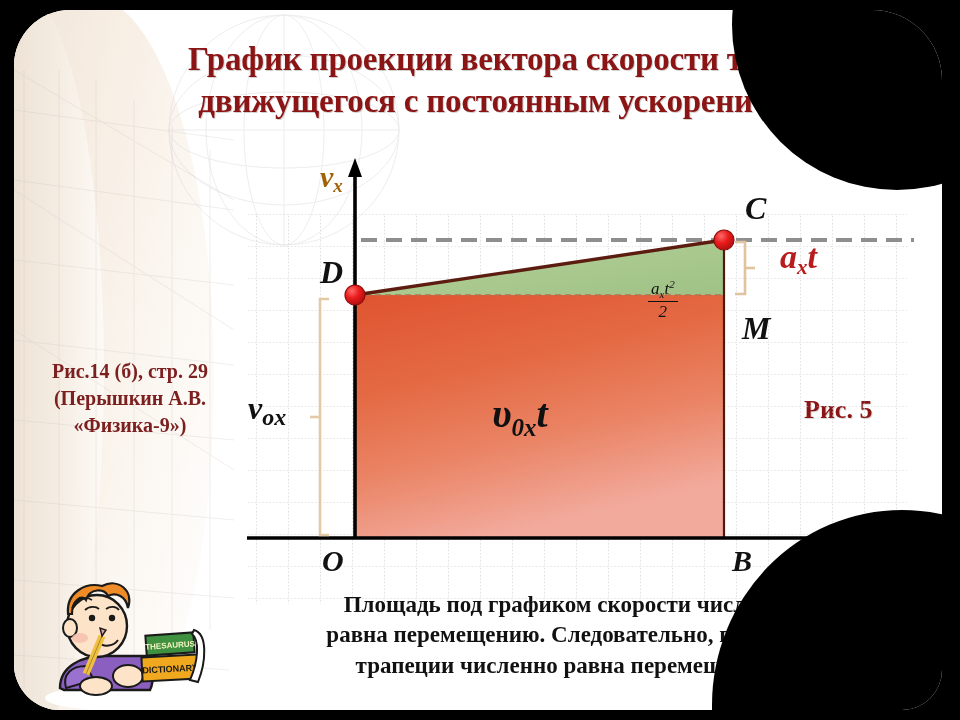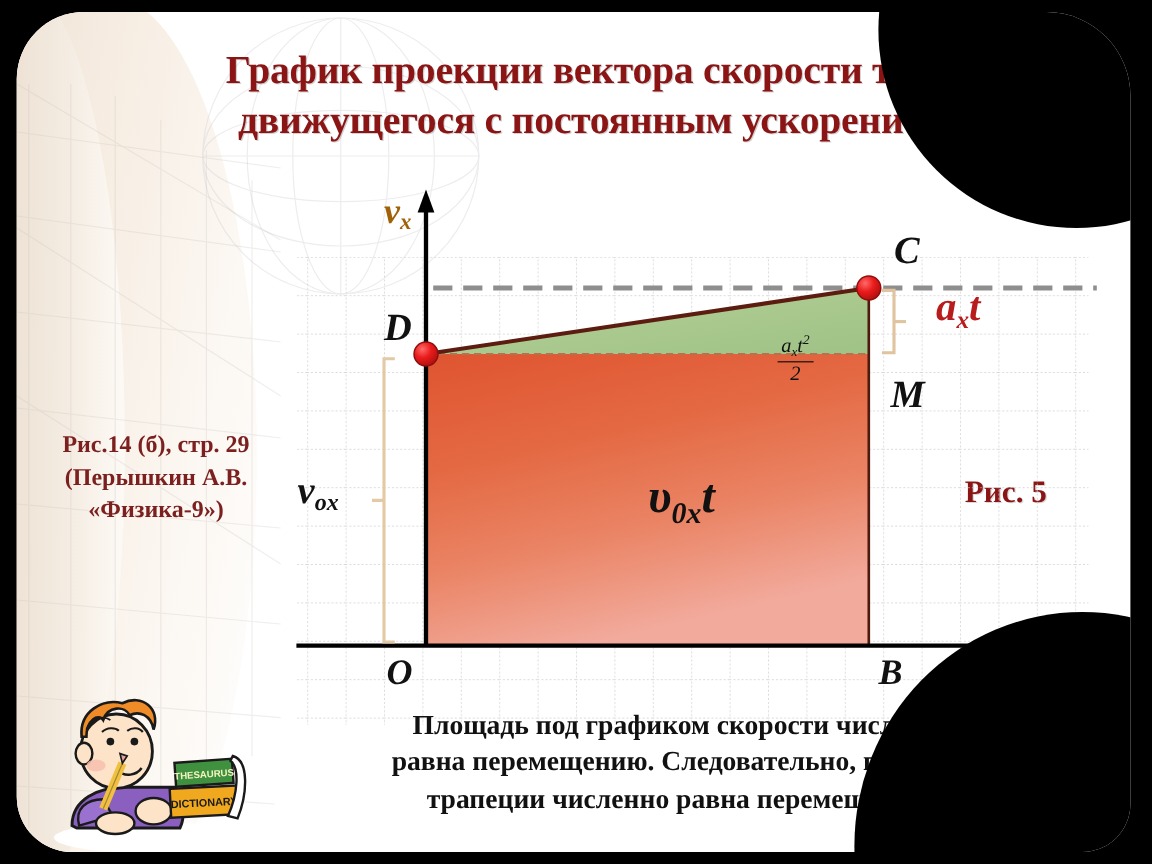--- a/index.html
+++ b/index.html
@@ -191,24 +191,24 @@
 
       <div style="position:absolute;left:98px;top:394px;font-size:30px;font-style:italic;font-weight:bold;font-family:'Liberation Serif',serif;color:#111;">O</div>
 
       <div style="position:absolute;left:508px;top:394px;font-size:30px;font-style:italic;font-weight:bold;font-family:'Liberation Serif',serif;color:#111;">B</div>
 
       <div style="position:absolute;left:556px;top:88px;font-size:34px;font-style:italic;font-weight:bold;font-family:'Liberation Serif',serif;color:#b91c1c;">
         <span>a</span><span style="font-size:21px;vertical-align:-6px;">x</span><span>t</span>
       </div>
 
       <div style="position:absolute;left:24px;top:240px;font-size:32px;font-style:italic;font-weight:bold;font-family:'Liberation Serif',serif;color:#111;">
-        <span>v</span><span style="font-size:20px;vertical-align:-6px;">ox</span>
-      </div>
-
-      <div style="position:absolute;left:268px;top:240px;font-size:40px;font-style:italic;font-weight:bold;font-family:'Liberation Serif',serif;color:#111;margin-left:48px;">
+        <span>v</span><span style="font-size:24px;vertical-align:-6px;">ox</span>
+      </div>
+
+      <div style="position:absolute;left:268px;top:240px;font-size:40px;font-style:italic;font-weight:bold;font-family:'Liberation Serif',serif;color:#111;">
         <span>υ</span><span style="font-size:25px;vertical-align:-9px;">0x</span><span>t</span>
       </div>
 
       <div style="position:absolute;left:424px;top:128px;text-align:center;font-family:'Liberation Serif',serif;color:#111;">
         <div style="font-size:17px;font-style:italic;border-bottom:1.4px solid #111;padding:0 3px 1px 3px;line-height:1.1;">
           <span>a</span><span style="font-size:11px;vertical-align:-4px;">x</span><span>t</span><span style="font-size:11px;vertical-align:6px;">2</span>
         </div>
         <div style="font-size:17px;font-style:italic;line-height:1.2;">2</div>
       </div>
     </div>

